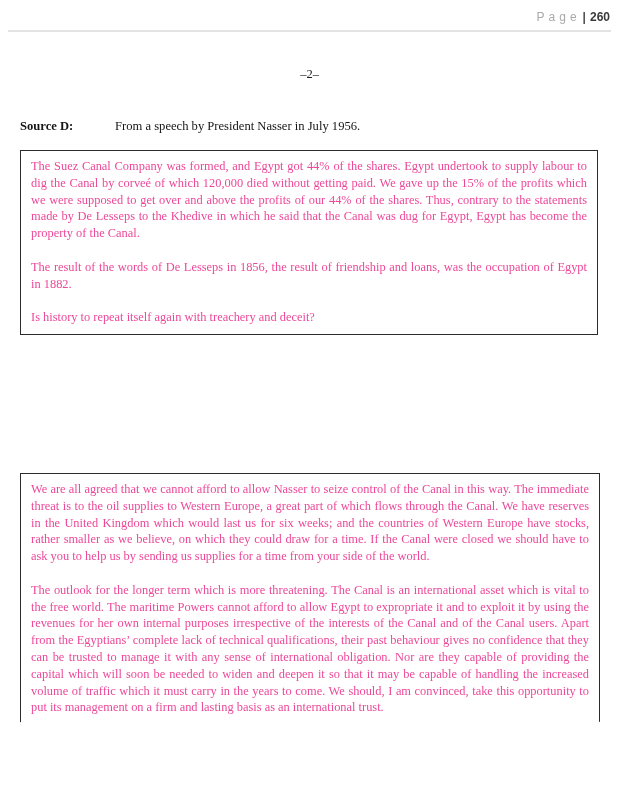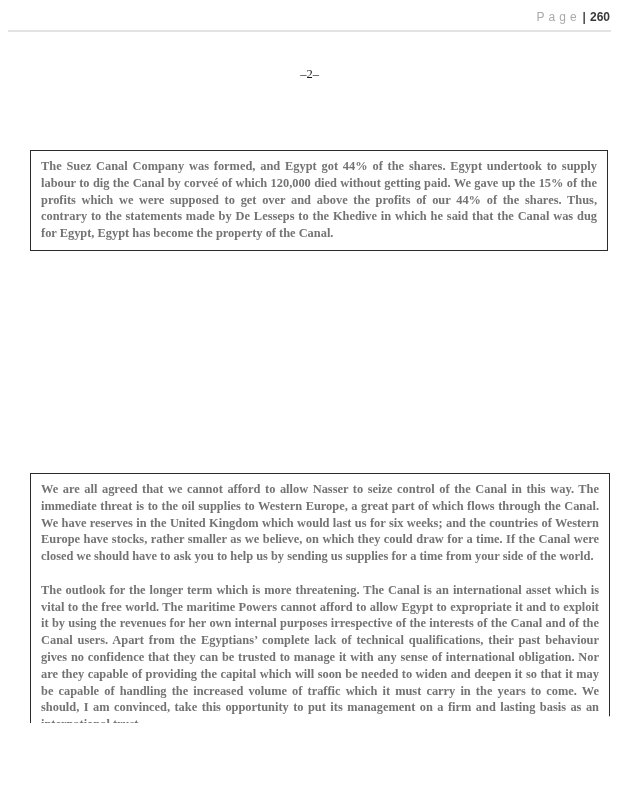--- a/index.html
+++ b/index.html
@@ -71,29 +71,28 @@
     width: 88px;
     flex: 0 0 88px;
   }
   .source-row.row-d { top: 119px; }
   .source-row.row-d .source-caption { margin-left: 7px; }
   .source-row.row-e { top: 412px; }
   .source-row.row-e .source-caption { margin-left: 0px; }
   
   .source-box {
     position: absolute;
-    left: 30px;
+    left: 20px;
     border: 1.5px solid #2b2b2b;
     background: #ffffff;
     padding: 7px 10px 8px 10px;
     font-size: 12.4px;
     line-height: 16.8px;
     text-align: justify;
-    color: #737373;
-    font-weight: bold;
+    color: #ec4899;
   }
   .source-box p {
     margin: 0 0 16.8px 0;
   }
   .source-box p:last-child {
     margin-bottom: 0;
   }
   .box-d {
     top: 150px;
     width: 556px;
@@ -109,23 +108,29 @@
 
 <div class="page">
 
   <div class="header">
     <span class="page-word">Page</span><span class="separator">|</span><span class="page-number">260</span>
   </div>
   <div class="header-rule"></div>
 
   <div class="page-marker">–2–</div>
 
+  <div class="source-row row-d">
+    <span class="source-label">Source D:</span>
+    <span class="source-caption">From a speech by President Nasser in July 1956.</span>
+  </div>
 
   <div class="source-box box-d">
     <p>The Suez Canal Company was formed, and Egypt got 44% of the shares. Egypt undertook to supply labour to dig the Canal by corveé of which 120,000 died without getting paid. We gave up the 15% of the profits which we were supposed to get over and above the profits of our 44% of the shares. Thus, contrary to the statements made by De Lesseps to the Khedive in which he said that the Canal was dug for Egypt, Egypt has become the property of the Canal.</p>
+    <p>The result of the words of De Lesseps in 1856, the result of friendship and loans, was the occupation of Egypt in 1882.</p>
+    <p>Is history to repeat itself again with treachery and deceit?</p>
   </div>
 
 
   <div class="source-box box-e">
     <p>We are all agreed that we cannot afford to allow Nasser to seize control of the Canal in this way. The immediate threat is to the oil supplies to Western Europe, a great part of which flows through the Canal. We have reserves in the United Kingdom which would last us for six weeks; and the countries of Western Europe have stocks, rather smaller as we believe, on which they could draw for a time. If the Canal were closed we should have to ask you to help us by sending us supplies for a time from your side of the world.</p>
     <p>The outlook for the longer term which is more threatening. The Canal is an international asset which is vital to the free world. The maritime Powers cannot afford to allow Egypt to expropriate it and to exploit it by using the revenues for her own internal purposes irrespective of the interests of the Canal and of the Canal users. Apart from the Egyptians’ complete lack of technical qualifications, their past behaviour gives no confidence that they can be trusted to manage it with any sense of international obligation. Nor are they capable of providing the capital which will soon be needed to widen and deepen it so that it may be capable of handling the increased volume of traffic which it must carry in the years to come. We should, I am convinced, take this opportunity to put its management on a firm and lasting basis as an international trust.</p>
   </div>
 
 </div>
 

